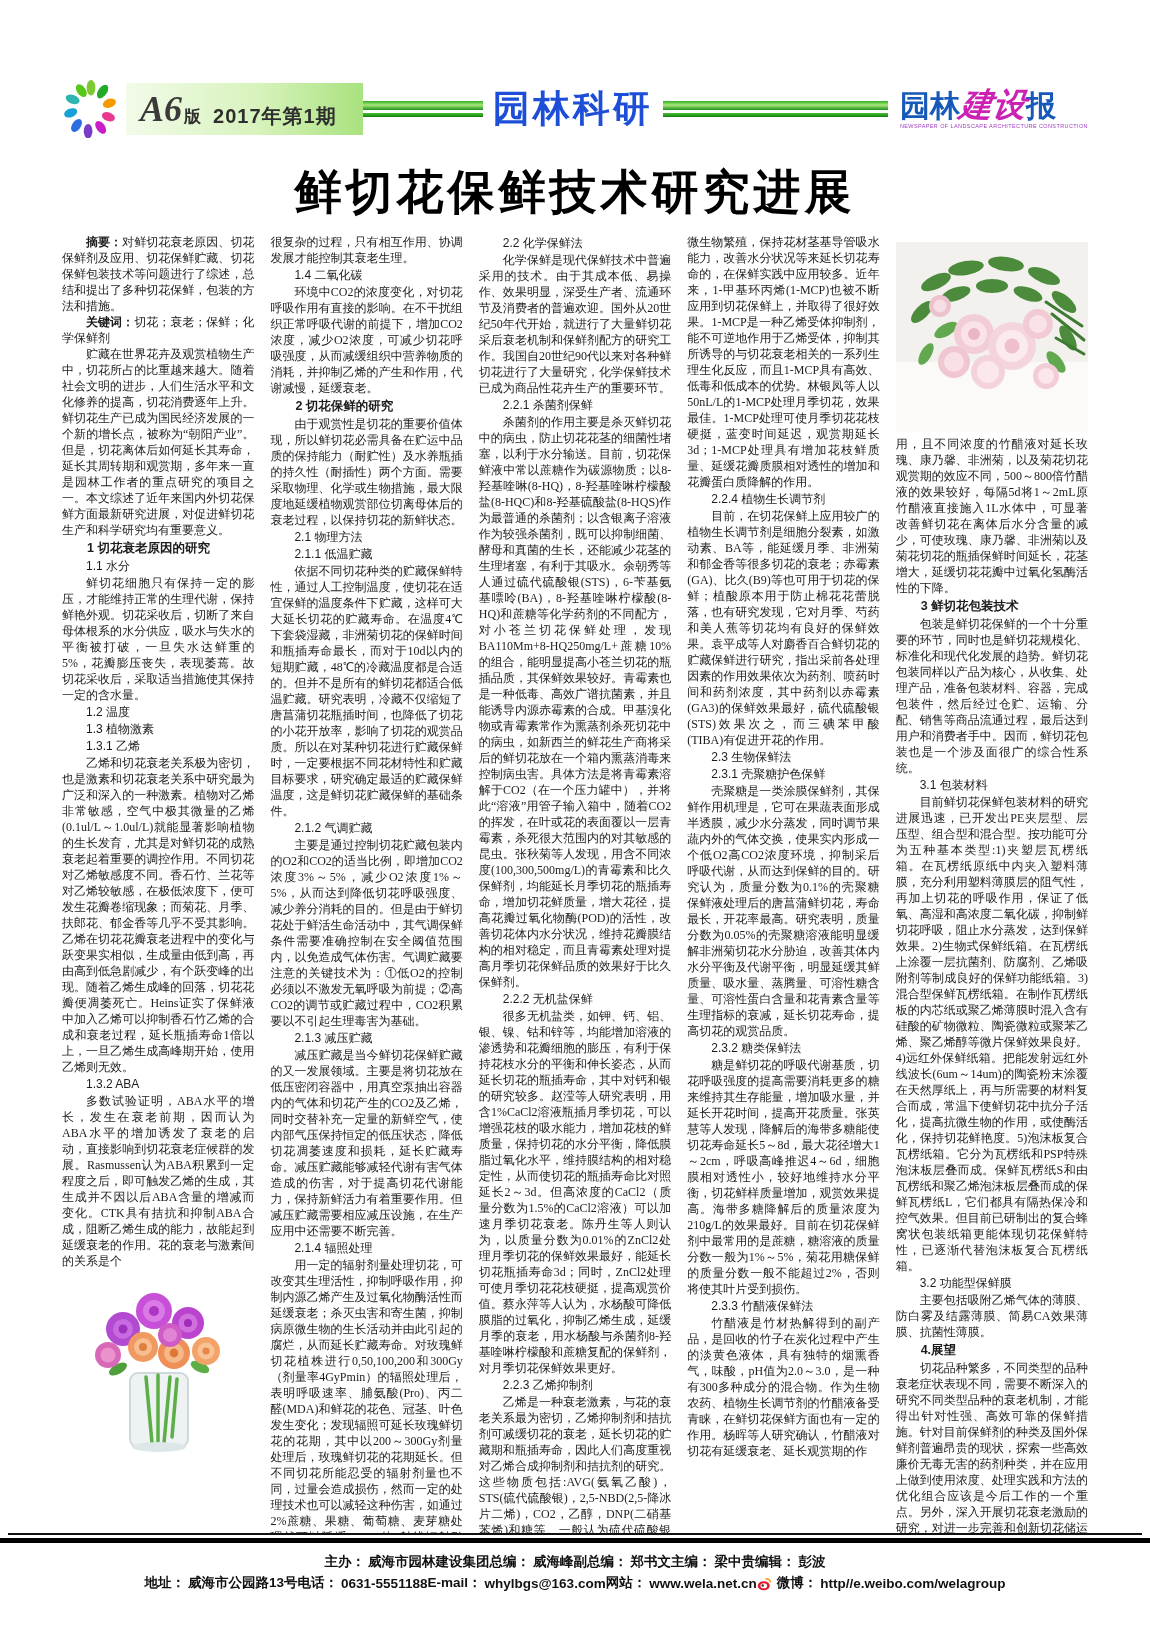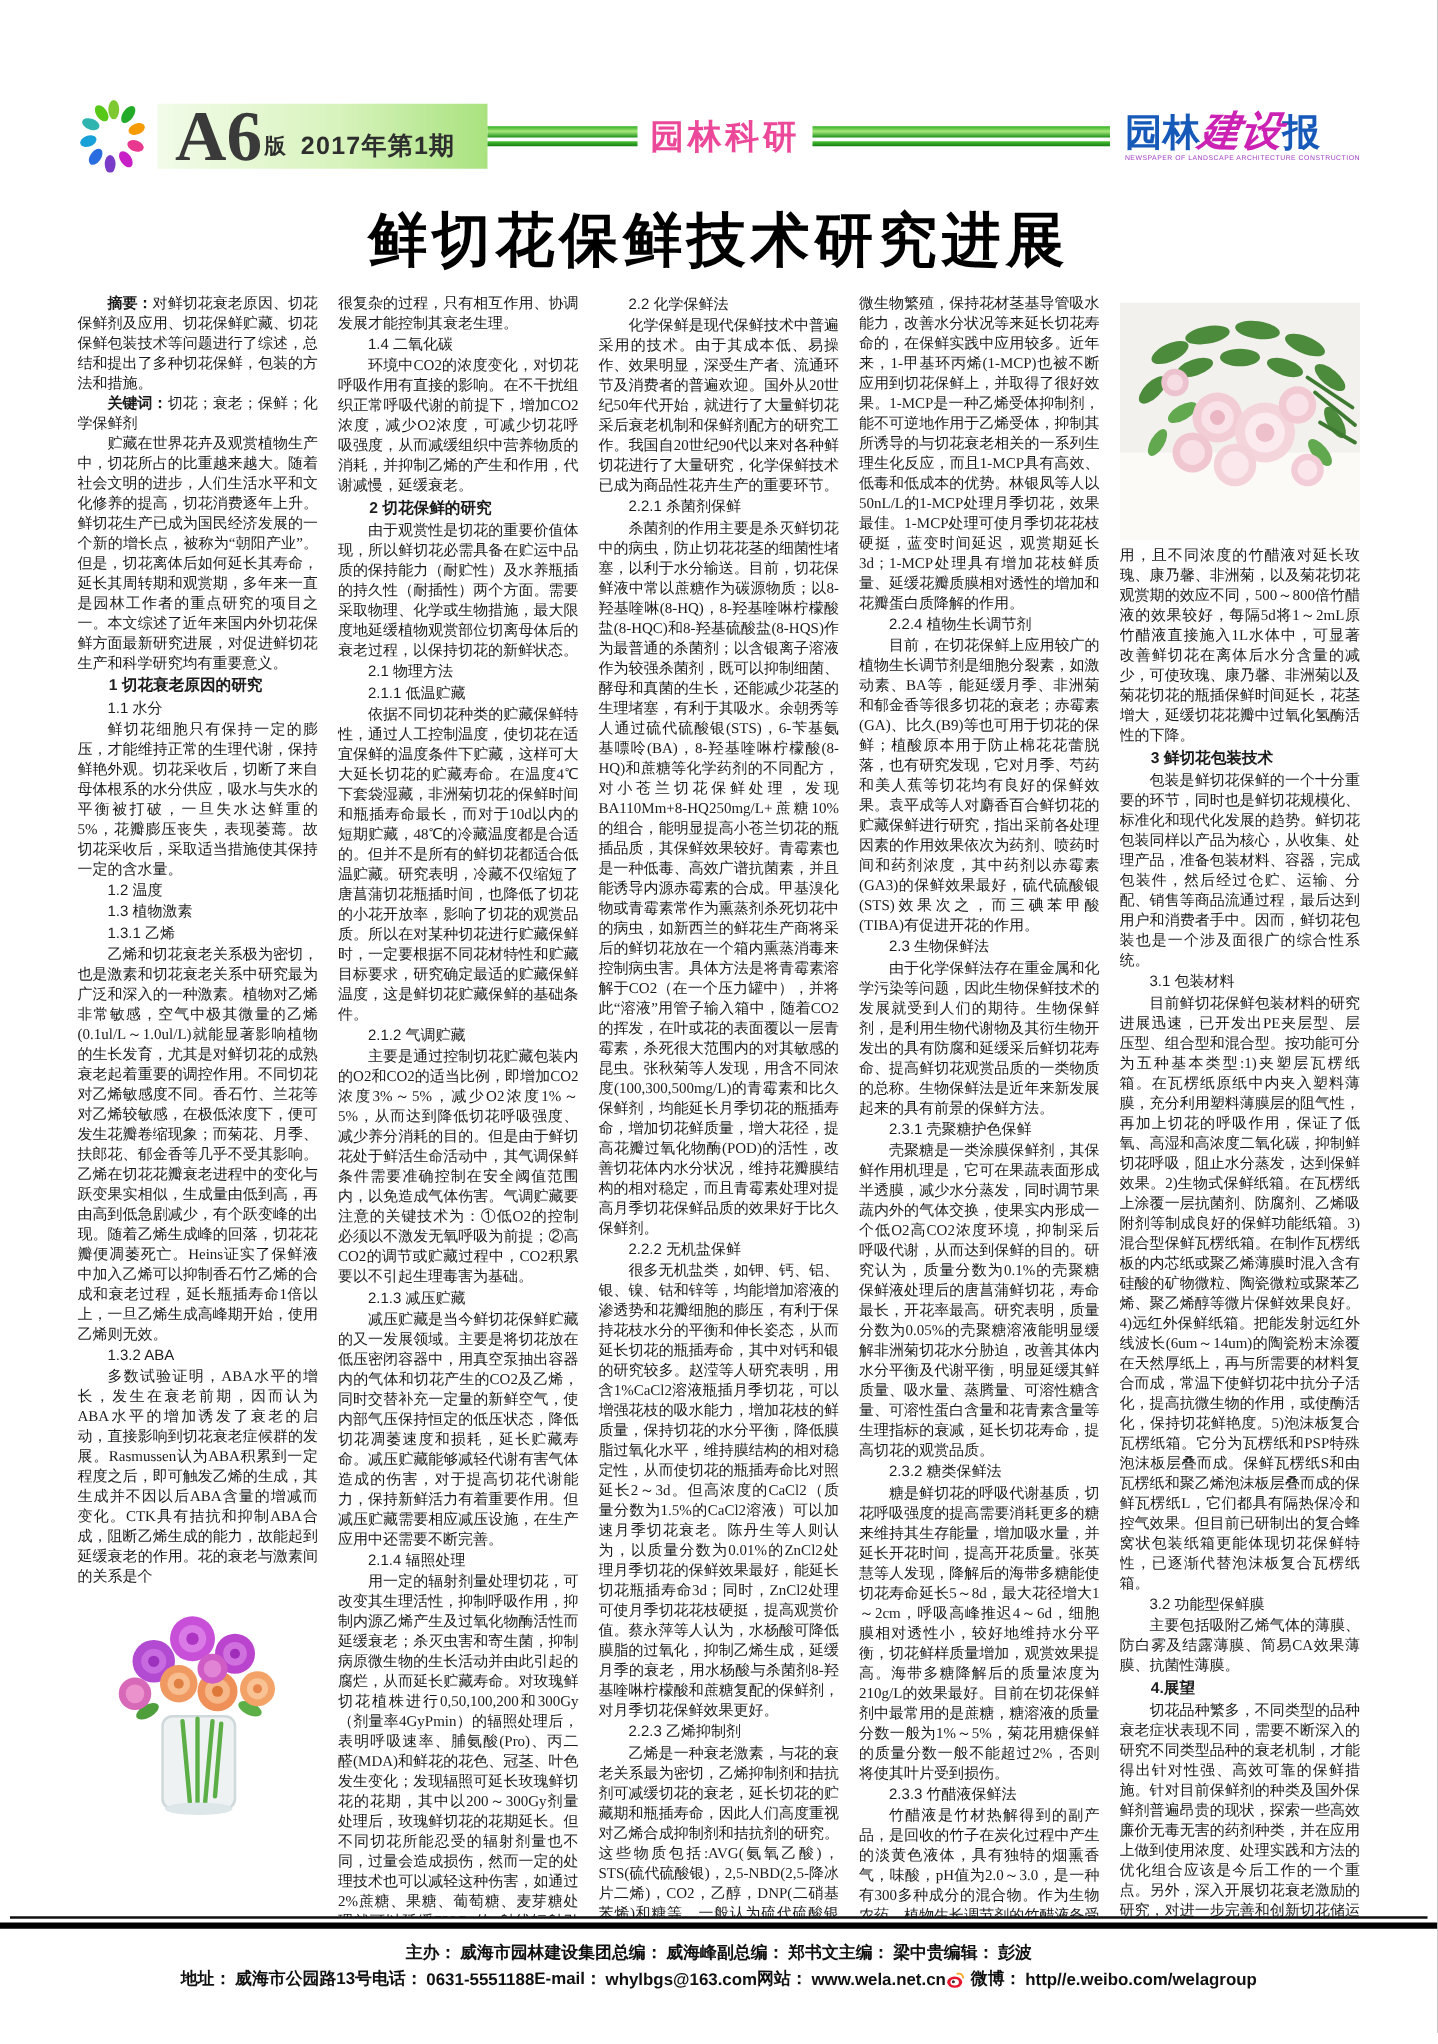--- a/index.html
+++ b/index.html
@@ -5,28 +5,28 @@
   html,body{margin:0;padding:0;background:#9a9a9a;}
   .page{position:relative;width:1150px;height:1635px;background:#ffffff;margin:0 auto;
         font-family:"Liberation Serif", serif;color:#1c1c1c;overflow:hidden;}
   .inner{position:absolute;left:62px;top:78px;width:1026px;}
 
   
   .hdr{display:flex;align-items:center;height:62px;}
   .logo-flower{width:58px;height:58px;flex:0 0 58px;margin-right:6px;}
   .pagelabel{display:flex;align-items:center;padding:4px 26px 4px 14px;height:44px;
              background:linear-gradient(90deg,#f2fbe9 0%,#d8f3bd 55%,#a9e27f 100%);}
-  .a6{font-family:"Liberation Serif",serif;font-weight:bold;font-size:57px;color:#3a3a3a;line-height:1;}
+  .a6{font-family:"Liberation Serif",serif;font-style:italic;font-weight:bold;font-size:36px;color:#3a3a3a;line-height:1;}
   .ban{font-size:17px;font-weight:bold;color:#2e2e2e;font-family:"Liberation Sans",sans-serif;margin:14px 0 0 2px;}
   .issue{font-size:20px;font-weight:bold;color:#2e2e2e;font-family:"Liberation Sans",sans-serif;margin:14px 0 0 12px;letter-spacing:1px;}
   .stripes{flex:1;display:flex;flex-direction:column;justify-content:center;gap:3px;height:30px;}
   .stripe-a{height:9px;background:linear-gradient(180deg,#2fae1e,#a8e87c 45%,#1d8f17);}
   .stripe-b{height:4px;background:linear-gradient(180deg,#49c233,#157d12);}
   .s-left{max-width:120px;min-width:40px;}
-  .section-name{font-family:"Liberation Sans",sans-serif;font-weight:bold;font-size:27px;color:#ec4899;
+  .section-name{font-family:"Liberation Sans",sans-serif;font-weight:bold;font-size:37px;color:#1d4ed8;
                 letter-spacing:3px;padding:0 10px;white-space:nowrap;}
   .masthead{flex:0 0 auto;margin-left:12px;text-align:left;line-height:1;}
   .mh-cn{font-family:"Liberation Sans",sans-serif;font-weight:bold;font-size:30px;white-space:nowrap;}
   .mh-blue{color:#1659b8;}
   .mh-mag{color:#cc22b4;font-style:italic;transform:skewX(-8deg);display:inline-block;font-size:33px;}
   .mh-en{font-size:5.5px;color:#a040c0;font-family:"Liberation Sans",sans-serif;letter-spacing:.4px;margin-top:3px;white-space:nowrap;}
 
   
   .title{margin:26px 0 16px 0;text-align:center;font-family:"Liberation Sans",sans-serif;
          font-weight:bold;font-size:47px;letter-spacing:4px;color:#000000;line-height:1.1;}
@@ -174,21 +174,20 @@
           <div class="blk h2">2.2.2 无机盐保鲜</div>
           <div class="blk p">很多无机盐类，如钾、钙、铝、银、镍、钴和锌等，均能增加溶液的渗透势和花瓣细胞的膨压，有利于保持花枝水分的平衡和伸长姿态，从而延长切花的瓶插寿命，其中对钙和银的研究较多。赵滢等人研究表明，用含1%CaCl2溶液瓶插月季切花，可以增强花枝的吸水能力，增加花枝的鲜质量，保持切花的水分平衡，降低膜脂过氧化水平，维持膜结构的相对稳定性，从而使切花的瓶插寿命比对照延长2～3d。但高浓度的CaCl2（质量分数为1.5%的CaCl2溶液）可以加速月季切花衰老。陈丹生等人则认为，以质量分数为0.01%的ZnCl2处理月季切花的保鲜效果最好，能延长切花瓶插寿命3d；同时，ZnCl2处理可使月季切花花枝硬挺，提高观赏价值。蔡永萍等人认为，水杨酸可降低膜脂的过氧化，抑制乙烯生成，延缓月季的衰老，用水杨酸与杀菌剂8-羟基喹啉柠檬酸和蔗糖复配的保鲜剂，对月季切花保鲜效果更好。</div>
           <div class="blk h2">2.2.3 乙烯抑制剂</div>
           <div class="blk p">乙烯是一种衰老激素，与花的衰老关系最为密切，乙烯抑制剂和拮抗剂可减缓切花的衰老，延长切花的贮藏期和瓶插寿命，因此人们高度重视对乙烯合成抑制剂和拮抗剂的研究。这些物质包括:AVG(氨氧乙酸)，STS(硫代硫酸银)，2,5-NBD(2,5-降冰片二烯)，CO2，乙醇，DNP(二硝基苯烯)和糖等。一般认为硫代硫酸银(STS)主要是通过降低切花的乙烯生成和呼吸强度等生理代谢活性，抑制</div>
         </div>
         <div class="col">
           <div class="blk pc">微生物繁殖，保持花材茎基导管吸水能力，改善水分状况等来延长切花寿命的，在保鲜实践中应用较多。近年来，1-甲基环丙烯(1-MCP)也被不断应用到切花保鲜上，并取得了很好效果。1-MCP是一种乙烯受体抑制剂，能不可逆地作用于乙烯受体，抑制其所诱导的与切花衰老相关的一系列生理生化反应，而且1-MCP具有高效、低毒和低成本的优势。林银凤等人以50nL/L的1-MCP处理月季切花，效果最佳。1-MCP处理可使月季切花花枝硬挺，蓝变时间延迟，观赏期延长3d；1-MCP处理具有增加花枝鲜质量、延缓花瓣质膜相对透性的增加和花瓣蛋白质降解的作用。</div>
           <div class="blk h2">2.2.4 植物生长调节剂</div>
           <div class="blk p">目前，在切花保鲜上应用较广的植物生长调节剂是细胞分裂素，如激动素、BA等，能延缓月季、非洲菊和郁金香等很多切花的衰老；赤霉素(GA)、比久(B9)等也可用于切花的保鲜；植酸原本用于防止棉花花蕾脱落，也有研究发现，它对月季、芍药和美人蕉等切花均有良好的保鲜效果。袁平成等人对麝香百合鲜切花的贮藏保鲜进行研究，指出采前各处理因素的作用效果依次为药剂、喷药时间和药剂浓度，其中药剂以赤霉素(GA3)的保鲜效果最好，硫代硫酸银(STS)效果次之，而三碘苯甲酸(TIBA)有促进开花的作用。</div>
           <div class="blk h2">2.3 生物保鲜法</div>
-          <div class="blk p">由于化学保鲜法存在重金属和化学污染等问题，因此生物保鲜技术的发展就受到人们的期待。生物保鲜剂，是利用生物代谢物及其衍生物开发出的具有防腐和延缓采后鲜切花寿命、提高鲜切花观赏品质的一类物质的总称。生物保鲜法是近年来新发展起来的具有前景的保鲜方法。</div>
           <div class="blk h2">2.3.1 壳聚糖护色保鲜</div>
           <div class="blk p">壳聚糖是一类涂膜保鲜剂，其保鲜作用机理是，它可在果蔬表面形成半透膜，减少水分蒸发，同时调节果蔬内外的气体交换，使果实内形成一个低O2高CO2浓度环境，抑制采后呼吸代谢，从而达到保鲜的目的。研究认为，质量分数为0.1%的壳聚糖保鲜液处理后的唐菖蒲鲜切花，寿命最长，开花率最高。研究表明，质量分数为0.05%的壳聚糖溶液能明显缓解非洲菊切花水分胁迫，改善其体内水分平衡及代谢平衡，明显延缓其鲜质量、吸水量、蒸腾量、可溶性糖含量、可溶性蛋白含量和花青素含量等生理指标的衰减，延长切花寿命，提高切花的观赏品质。</div>
           <div class="blk h2">2.3.2 糖类保鲜法</div>
           <div class="blk p">糖是鲜切花的呼吸代谢基质，切花呼吸强度的提高需要消耗更多的糖来维持其生存能量，增加吸水量，并延长开花时间，提高开花质量。张英慧等人发现，降解后的海带多糖能使切花寿命延长5～8d，最大花径增大1～2cm，呼吸高峰推迟4～6d，细胞膜相对透性小，较好地维持水分平衡，切花鲜样质量增加，观赏效果提高。海带多糖降解后的质量浓度为210g/L的效果最好。目前在切花保鲜剂中最常用的是蔗糖，糖溶液的质量分数一般为1%～5%，菊花用糖保鲜的质量分数一般不能超过2%，否则将使其叶片受到损伤。</div>
           <div class="blk h2">2.3.3 竹醋液保鲜法</div>
           <div class="blk p">竹醋液是竹材热解得到的副产品，是回收的竹子在炭化过程中产生的淡黄色液体，具有独特的烟熏香气，味酸，pH值为2.0～3.0，是一种有300多种成分的混合物。作为生物农药、植物生长调节剂的竹醋液备受青睐，在鲜切花保鲜方面也有一定的作用。杨晖等人研究确认，竹醋液对切花有延缓衰老、延长观赏期的作</div>
         </div>
         <div class="col">
           <svg class="photo" width="192" height="190" viewBox="0 0 192 190">
     <rect width="192" height="190" fill="#f3f1ee"></rect>

